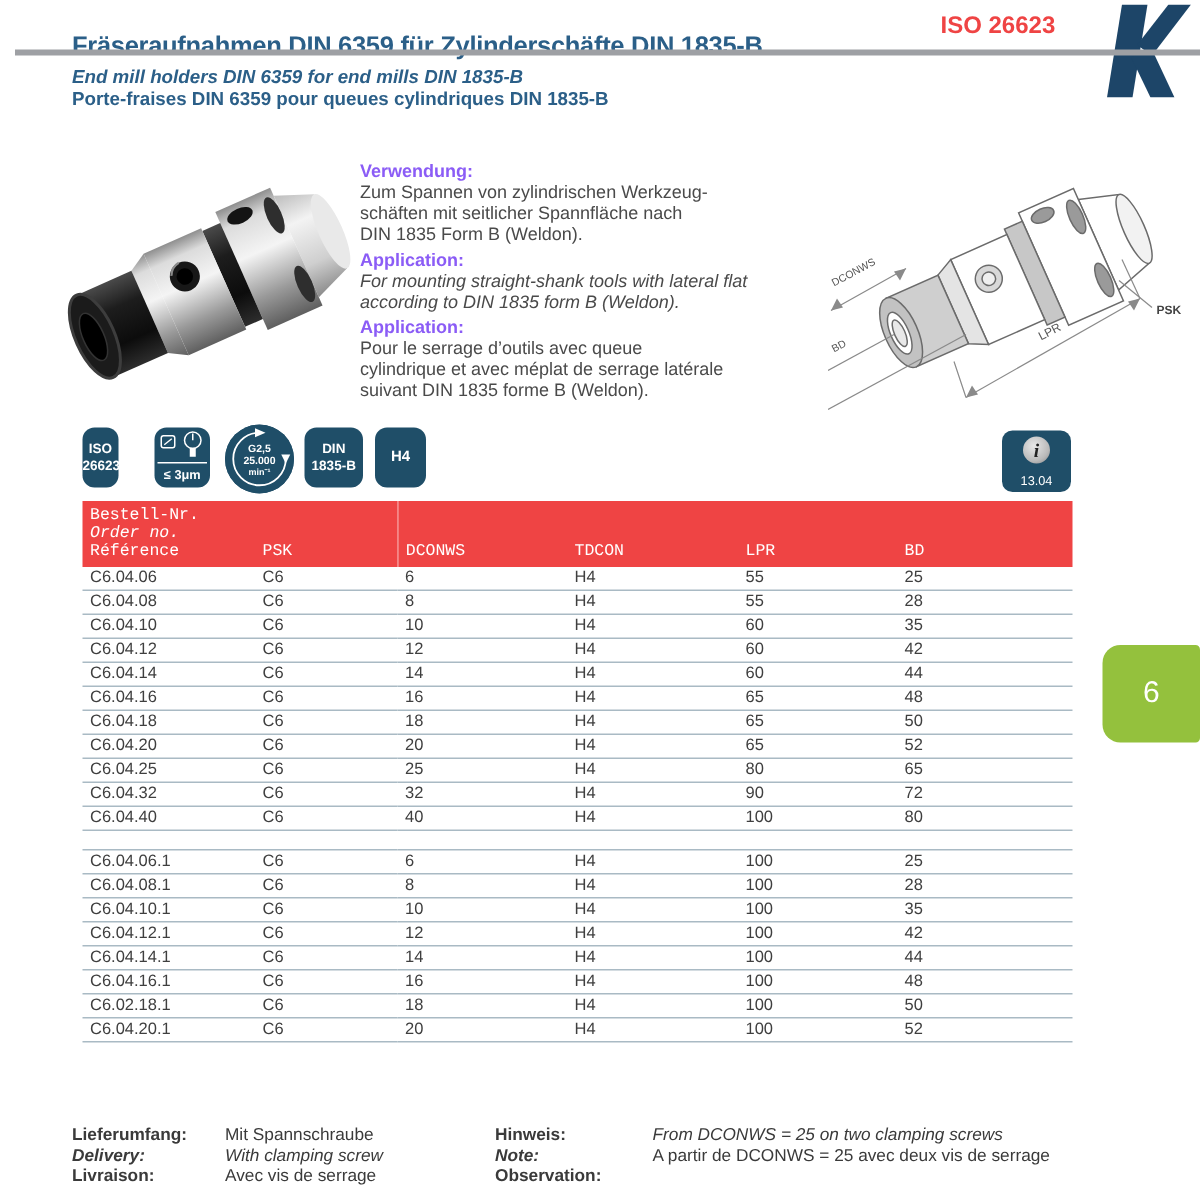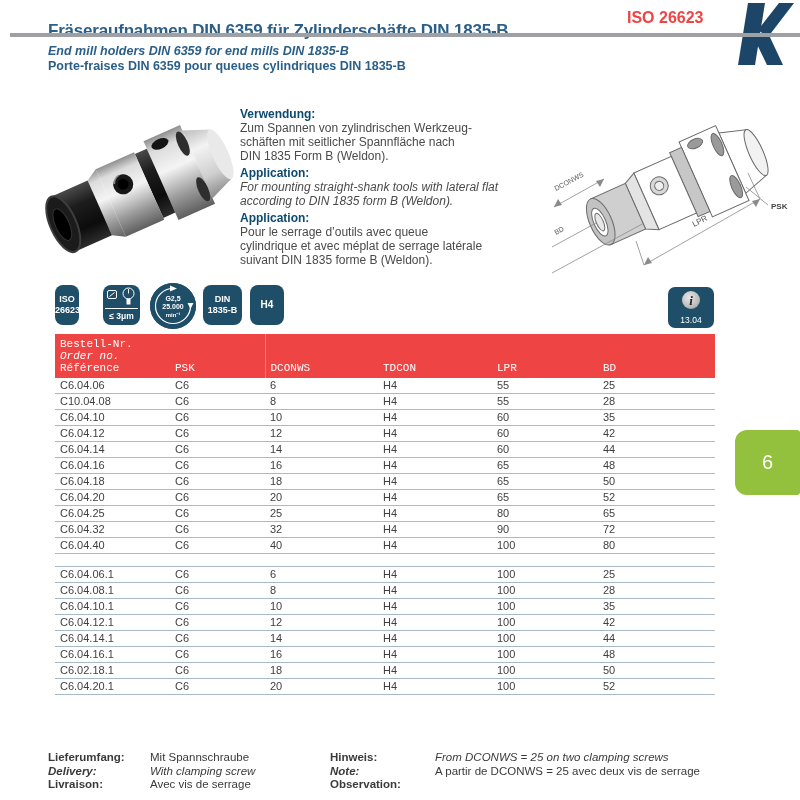--- a/index.html
+++ b/index.html
@@ -10,21 +10,21 @@
   
   .page-title{position:absolute;left:48px;top:7px;font-size:17px;font-weight:bold;color:#2B5F88;letter-spacing:-0.2px;margin-top:14px;}
   .iso-label{position:absolute;left:627px;top:9px;font-size:16px;font-weight:bold;color:#ef4444;}
   .title-rule{position:absolute;left:10px;right:0;top:33px;height:4px;background:#9EA0A4;z-index:6;}
   .k-logo{position:absolute;left:738px;top:3px;width:56px;height:62px;z-index:5;}
   .subtitle-en{position:absolute;left:48px;top:44px;font-size:12.5px;font-weight:bold;font-style:italic;color:#2B5F88;}
   .subtitle-fr{position:absolute;left:48px;top:59px;font-size:12.5px;font-weight:bold;color:#2B5F88;}
   
   .product-photo{position:absolute;left:30px;top:95px;width:210px;height:185px;}
   .usage{position:absolute;left:240px;top:104px;width:330px;font-size:12px;line-height:14px;color:#4A4A4A;}
-  .usage .lbl{font-weight:bold;color:#0c4a6e;margin-top:3px;}
+  .usage .lbl{font-weight:bold;color:#8b5cf6;margin-top:3px;}
   .usage .txt{white-space:pre-line;}
   .usage .it{font-style:italic;}
   .tech-drawing{position:absolute;left:552px;top:95px;width:246px;height:185px;}
   
   .badge{position:absolute;background:#1F4E68;border-radius:8px;color:#fff;text-align:center;box-sizing:border-box;}
   .badge .bl{display:block;font-size:9px;font-weight:bold;line-height:11px;}
   .b-iso{left:55px;top:285px;width:24px;height:40px;padding-top:9px;}
   .b-runout{left:103px;top:285px;width:37px;height:40px;border-radius:8px;}
   .b-circle{left:150px;top:283px;width:46px;height:46px;border-radius:50%;padding:0;}
   .b-din{left:203px;top:285px;width:39px;height:40px;padding-top:9px;}
@@ -255,21 +255,21 @@
   <tbody id="tbody-group1">
       <tr>
         <td>C6.04.06</td>
         <td>C6</td>
         <td>6</td>
         <td>H4</td>
         <td>55</td>
         <td>25</td>
       </tr>
       <tr>
-        <td>C10.04.08</td>
+        <td>C6.04.08</td>
         <td>C6</td>
         <td>8</td>
         <td>H4</td>
         <td>55</td>
         <td>28</td>
       </tr>
       <tr>
         <td>C6.04.10</td>
         <td>C6</td>
         <td>10</td>

